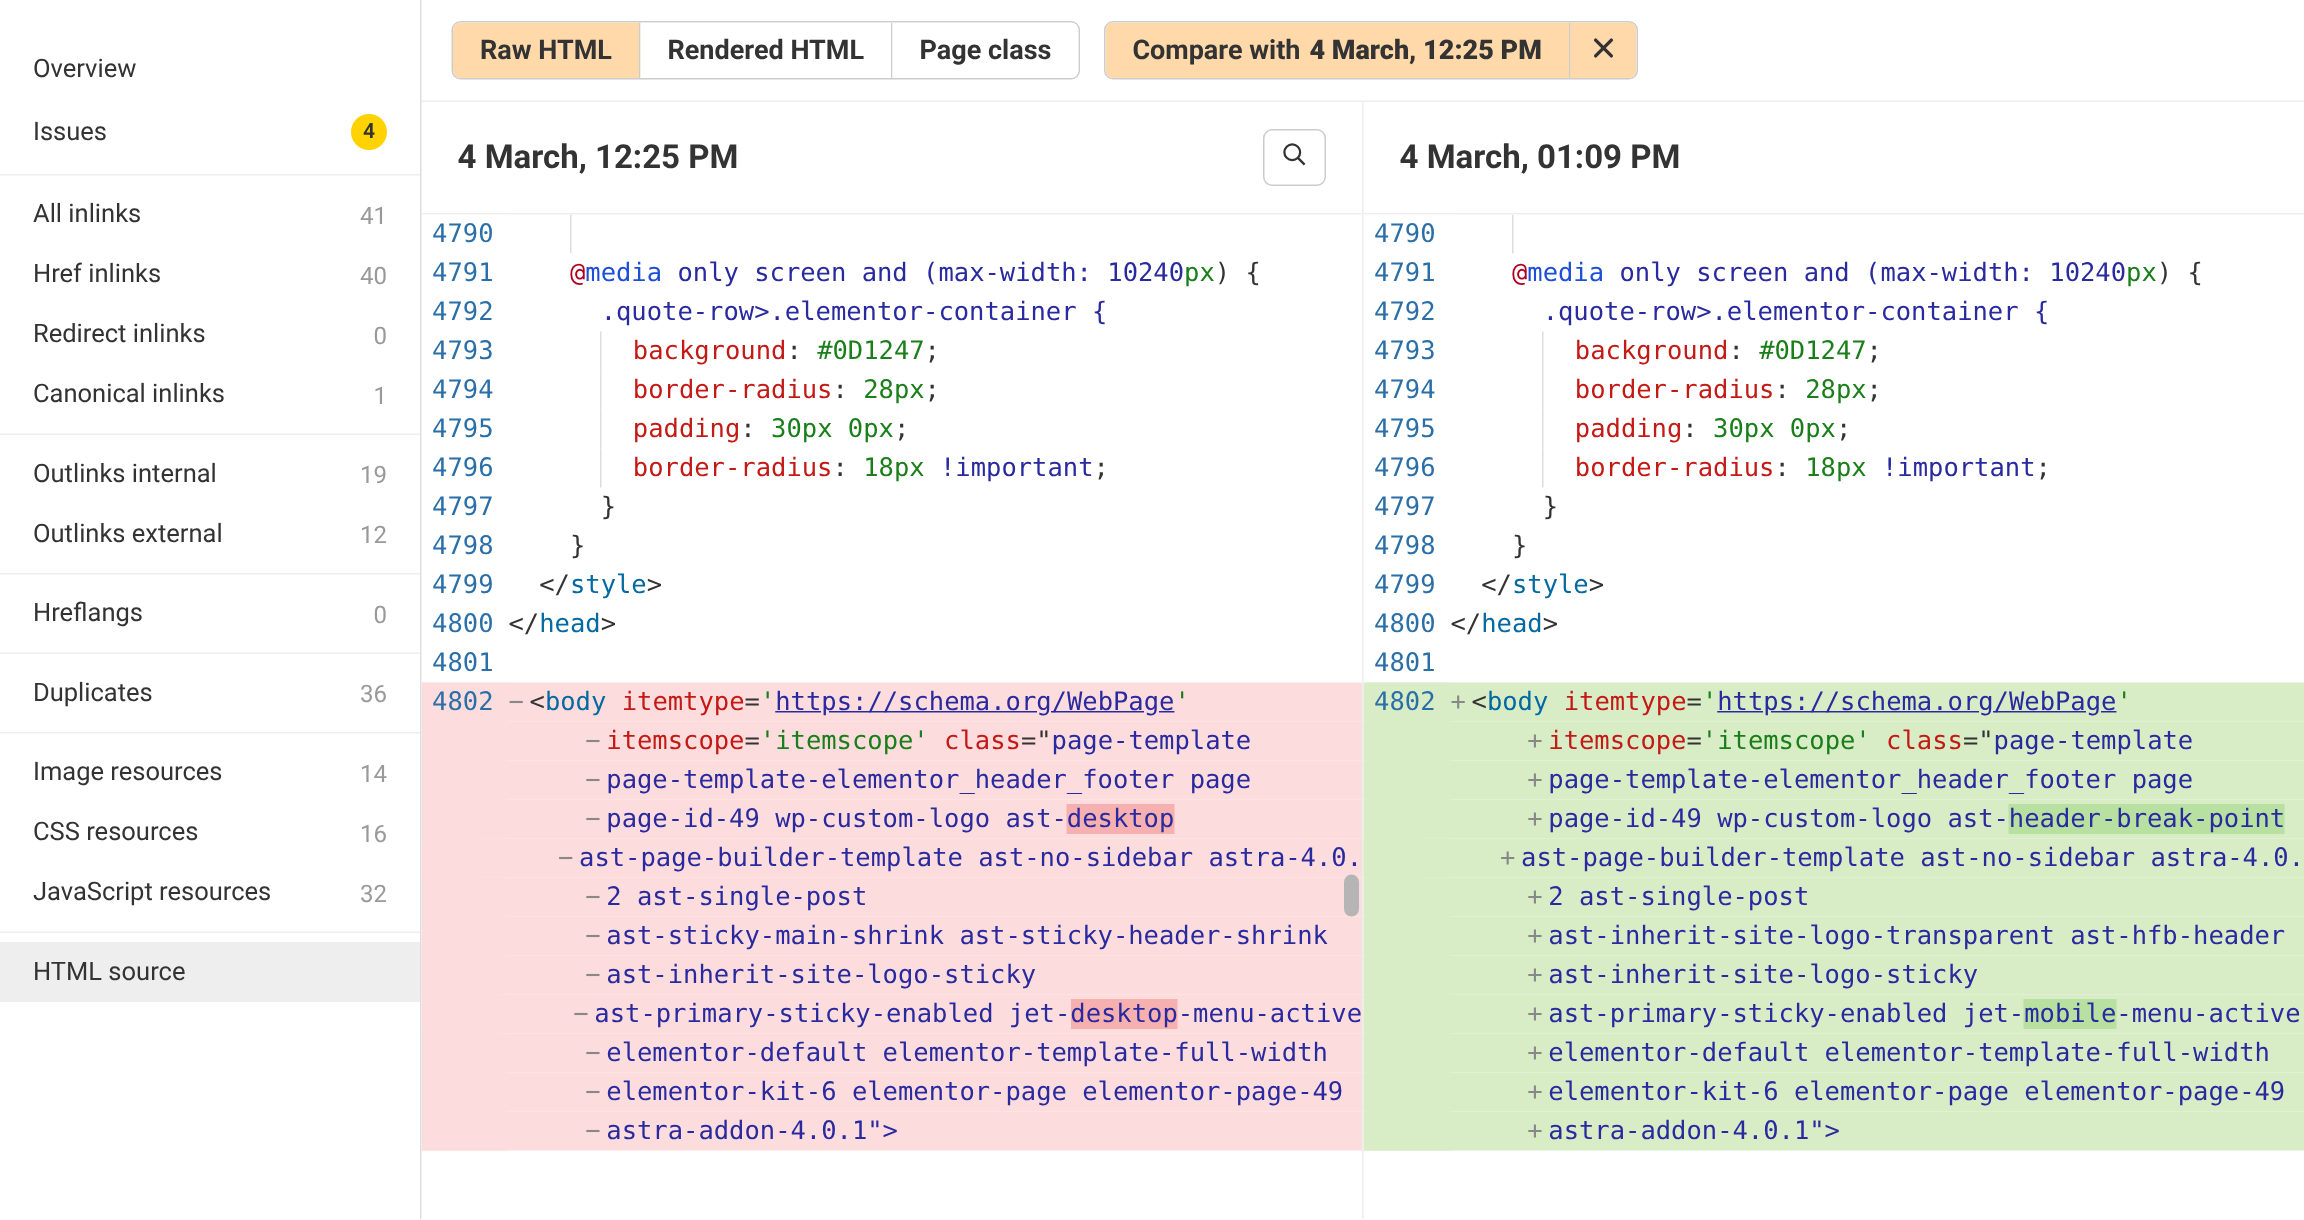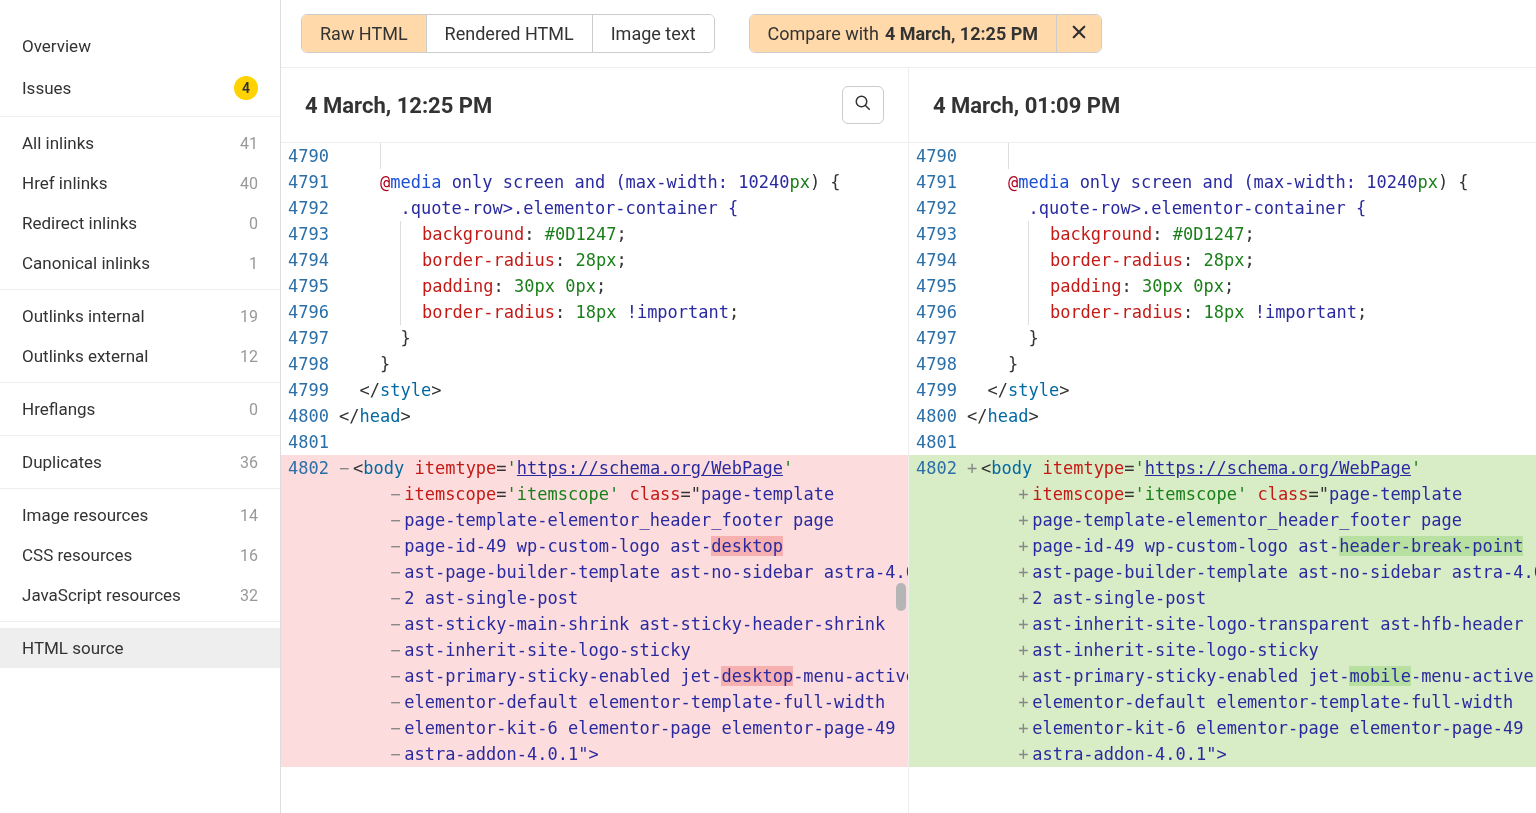--- a/index.html
+++ b/index.html
@@ -12,21 +12,21 @@
   .side-section:last-child { border-bottom: none; }
   .side-item { display: flex; align-items: center; justify-content: space-between; padding: 10px 22px; font-size: 17px; color: #333; cursor: pointer; }
   .side-item.active { background: #eee; }
   .side-count { color: #999; font-size: 16px; }
   .badge { display: inline-flex; align-items: center; justify-content: center; min-width: 24px; height: 24px; border-radius: 12px; background: #ffd200; color: #333; font-weight: 600; font-size: 14px; }
 
   
   .main { flex: 1; display: flex; flex-direction: column; overflow: hidden; }
 
   
-  .tabs-row { display: flex; align-items: flex-end; gap: 18px; padding: 14px 20px 14px 20px; }
+  .tabs-row { display: flex; align-items: flex-end; padding: 14px 20px 14px 20px; font-weight: bold; }
   .tab-group { display: inline-flex; border: 1px solid #ccc; border-radius: 6px; overflow: hidden; }
   .tab { padding: 8px 18px; font-size: 18px; color: #333; border-right: 1px solid #ccc; background: #fff; cursor: pointer; }
   .tab:last-child { border-right: none; }
   .tab.active { background: #ffd9aa; }
   .compare-group { display: inline-flex; border: 1px solid #ccc; border-radius: 6px; overflow: hidden; margin-left: 16px; }
   .compare-chip { display: inline-flex; align-items: center; padding: 8px 18px; font-size: 18px; background: #ffd9aa; border-right: 1px solid #ccc; }
   .compare-chip b { margin-left: 6px; }
   .close-chip { display: inline-flex; align-items: center; justify-content: center; width: 44px; background: #ffd9aa; cursor: pointer; }
   .close-chip svg { width: 18px; height: 18px; }
 
@@ -35,21 +35,21 @@
   .header-col { flex: 1; display: flex; align-items: center; justify-content: space-between; padding: 18px 24px; }
   .header-col h2 { margin: 0; font-size: 22px; font-weight: 700; }
   .search-btn { width: 42px; height: 38px; border: 1px solid #ccc; border-radius: 6px; display: flex; align-items: center; justify-content: center; cursor: pointer; background: #fff; }
   .search-btn svg { width: 18px; height: 18px; }
   .header-col.right { border-left: 1px solid #eee; }
 
   
   .diff-row { flex: 1; display: flex; overflow: hidden; position: relative; }
   .code-pane { flex: 1; overflow: hidden; font-family: "SF Mono", Menlo, Monaco, Consolas, monospace; font-size: 17px; line-height: 26px; position: relative; }
   .code-pane + .code-pane { border-left: 1px solid #eee; }
-  .code-line-wrapper { display: flex; }
+  .code-line-wrapper { display: flex; justify-content: flex-end; }
   .gutter { width: 58px; flex-shrink: 0; text-align: right; padding-right: 10px; color: #2b6fa8; background: #fff; }
   .gutter.del-bg { background: #fcdcdc; }
   .gutter.add-bg { background: #d8ecc6; }
   .code-content { flex: 1; white-space: pre; padding-left: 0; }
   .indent-guide { display: inline-block; border-left: 1px solid #ddd; height: 26px; vertical-align: top; }
   .del-bg { background: #fcdcdc; }
   .add-bg { background: #d8ecc6; }
   .diff-marker { color: #888; display: inline-block; width: 14px; }
   .tok-at { color: #b00020; }
   .tok-rule { color: #1d4ed8; }
@@ -140,21 +140,21 @@
     </div>
   </div>
 </nav>
 
 <div class="main">
 
   <div class="tabs-row">
     <div class="tab-group">
       <div class="tab active">Raw HTML</div>
       <div class="tab">Rendered HTML</div>
-      <div class="tab">Image text</div>
+      <div class="tab">Page class</div>
     </div>
     <div class="compare-group">
       <div class="compare-chip">
         <span>Compare with</span>
         <b>4 March, 12:25 PM</b>
       </div>
       <div class="close-chip">
         <span>
           <svg viewBox="0 0 24 24" fill="none" stroke="#333" stroke-width="3" stroke-linecap="round">
               <line x1="5" y1="5" x2="19" y2="19"></line>

